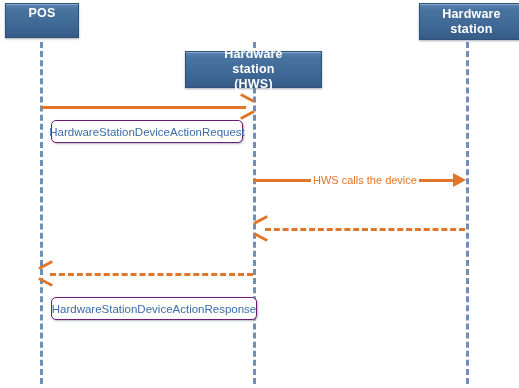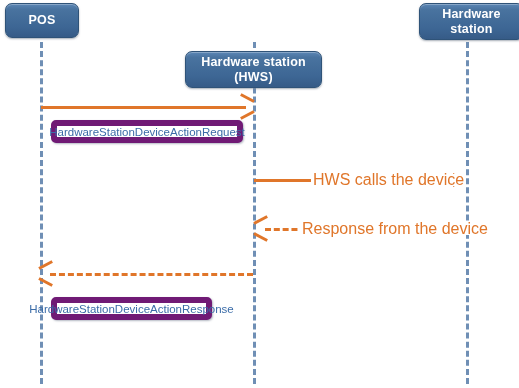--- a/index.html
+++ b/index.html
@@ -24,34 +24,33 @@
     width: 0;
     border-left: 3px dashed #6f8fb5;
     top: 42px;
     bottom: 4px;
   }
 
   
   .participant {
     position: absolute;
     box-sizing: border-box;
-    border-radius: 7px;
+    border-radius: 0;
     background: linear-gradient(180deg, #5b86b5 0%, #49739f 16%, #3d6694 70%, #365b87 100%);
     border: 1px solid #2f5378;
     box-shadow: 0 1px 2px rgba(120,130,145,0.65), inset 0 1px 0 rgba(255,255,255,0.28);
     color: #ffffff;
     font-weight: bold;
     font-size: 12.5px;
     line-height: 15px;
     display: flex;
-    align-items: center;
     justify-content: center;
     text-align: center;
     letter-spacing: 0.2px;
-    padding: 2px 8px;
+    padding: 2px 16px;
   }
   .participant .ptitle { display: block; }
 
   
   .msg-line {
     position: absolute;
     height: 0;
     border-top: 3px solid #e0762a;
   }
   .msg-line.dashed {
@@ -85,34 +84,34 @@
   }
   .arrow-open.right::before { top: 1px;  transform: rotate(28deg);  transform-origin: right center; }
   .arrow-open.right::after  { top: 11px; transform: rotate(-28deg); transform-origin: right center; }
   .arrow-open.left::before  { top: 1px;  transform: rotate(-28deg); transform-origin: left center; }
   .arrow-open.left::after   { top: 11px; transform: rotate(28deg);  transform-origin: left center; }
 
   
   .msg-caption {
     position: absolute;
     color: #e0762a;
-    font-size: 16px;
+    font-size: 11px;
     line-height: 12px;
     background: #ffffff;
     padding: 0 2px;
     white-space: nowrap;
     transform: translateY(-50%);
   }
 
   
   .msg-box {
     position: absolute;
     box-sizing: border-box;
     background: #ffffff;
-    border: 6px solid #701a75;
+    border: 1px solid #701a75;
     border-radius: 5px;
     box-shadow: 1px 1px 2px rgba(120,130,145,0.55);
     color: #3b6ca8;
     font-size: 11.5px;
     line-height: 14px;
     display: flex;
     align-items: center;
     justify-content: center;
     white-space: nowrap;
     padding: 0 8px;
@@ -146,21 +145,20 @@
   <div class="msg-box" style="left:51px; top:120px; width:192px; height:23px;">
     <span>HardwareStationDeviceActionRequest</span>
   </div>
 
   <div class="msg-line" style="left:254px; top:179px; width:203px;"></div>
   <div class="arrow-head right" style="left:453px; top:173px;"></div>
   <div class="msg-caption" style="left:311px; top:180px;">HWS calls the device</div>
 
   <div class="msg-line dashed" style="left:265px; top:228px; width:200px;"></div>
   <div class="arrow-open left" style="left:254px; top:221px;"></div>
-  <div class="msg-caption" style="left:300px; top:229px;">Response from the device</div>
 
   <div class="msg-line dashed" style="left:50px; top:273px; width:203px;"></div>
   <div class="arrow-open left" style="left:39px; top:266px;"></div>
-  <div class="msg-box" style="left:51px; top:297px; width:161px; height:23px;">
+  <div class="msg-box" style="left:51px; top:297px; width:206px; height:23px;">
     <span>HardwareStationDeviceActionResponse</span>
   </div>
 
 </div>
 
 </body></html>

